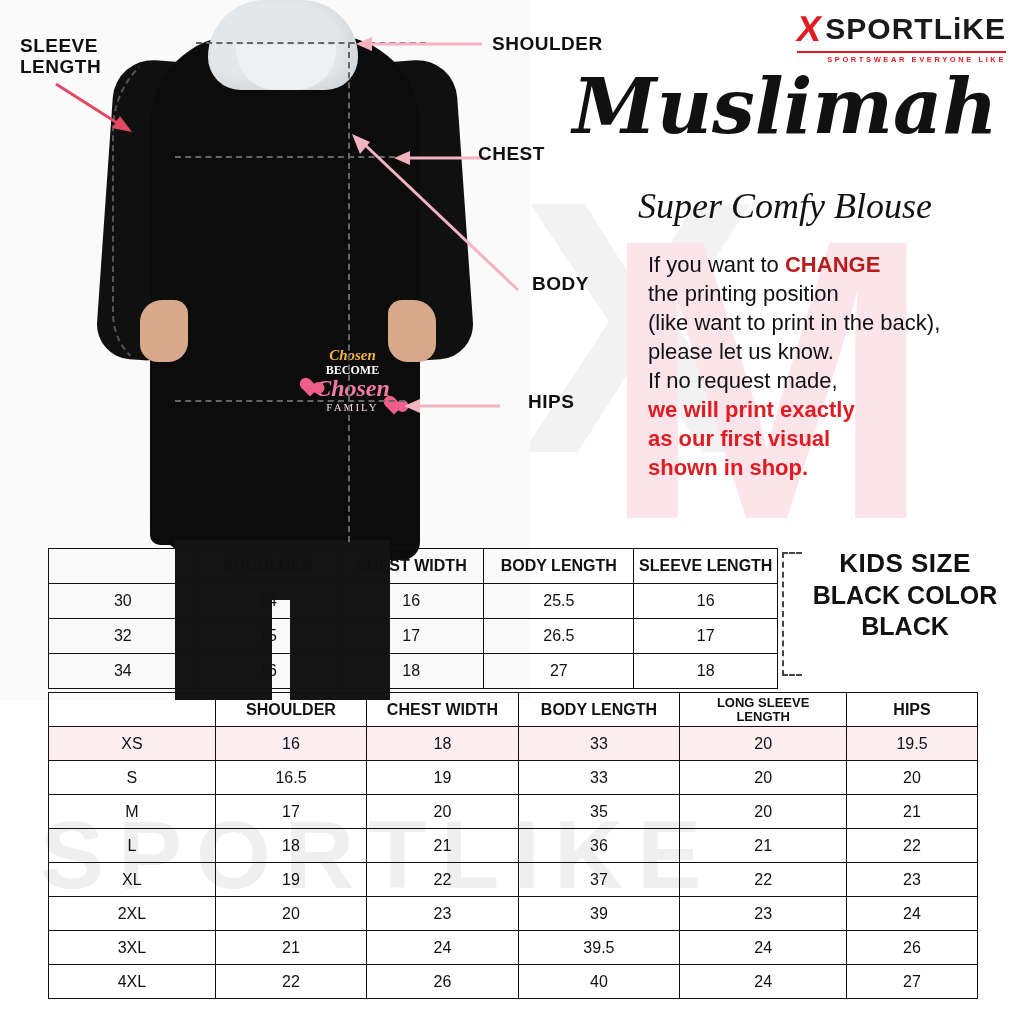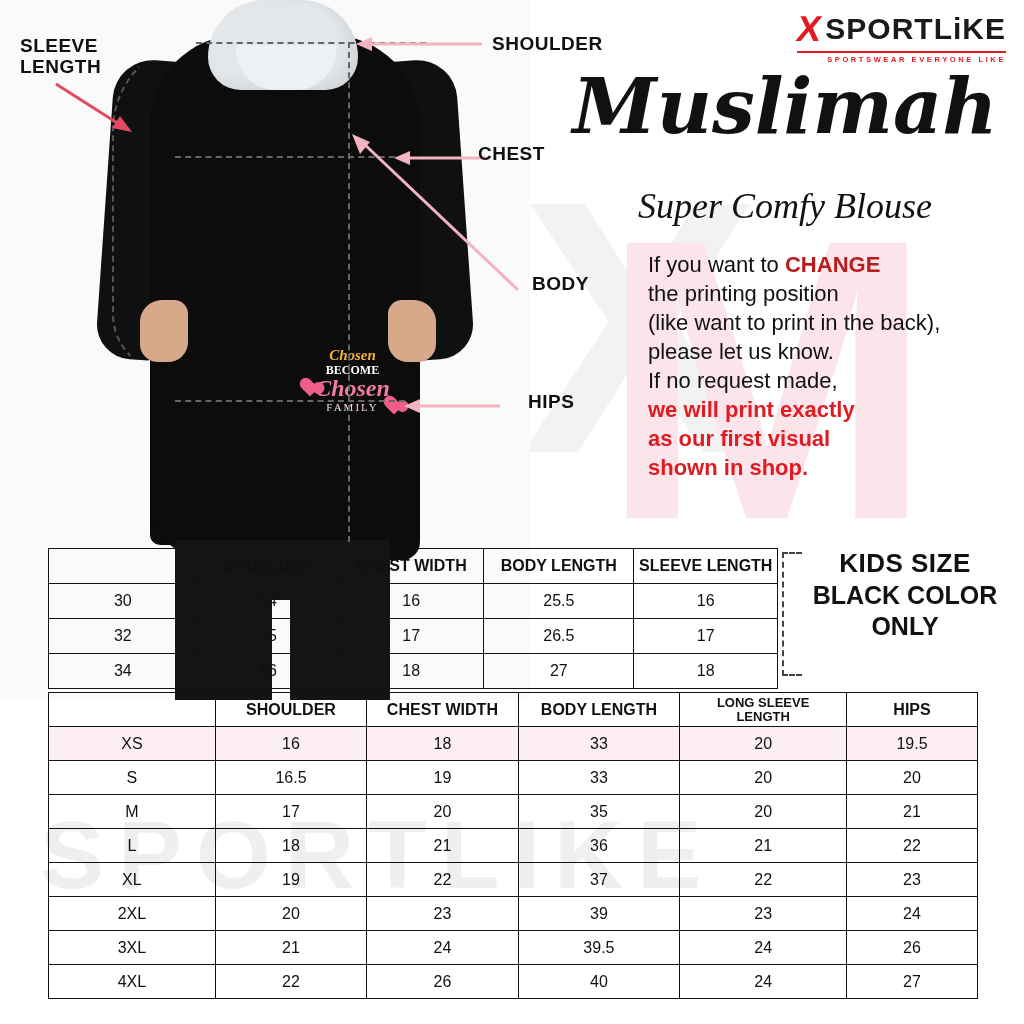--- a/index.html
+++ b/index.html
@@ -437,21 +437,21 @@
     <td>27</td>
     <td>18</td>
   </tr>
 </tbody>
   </table>
 
 <div class="kids-bracket"></div>
 <div class="kids-note">
   <div class="l1">KIDS SIZE</div>
   <div class="l2">BLACK COLOR</div>
-  <div class="l3">ONLY</div>
+  <div class="l3">BLACK</div>
 </div>
 
 <table id="adult-table">
   <tbody>
       <tr>
     <th class="c0"></th>
     <th class="c1">SHOULDER</th>
     <th class="c2">CHEST WIDTH</th>
     <th class="c3">BODY LENGTH</th>
     <th class="c4 small">

